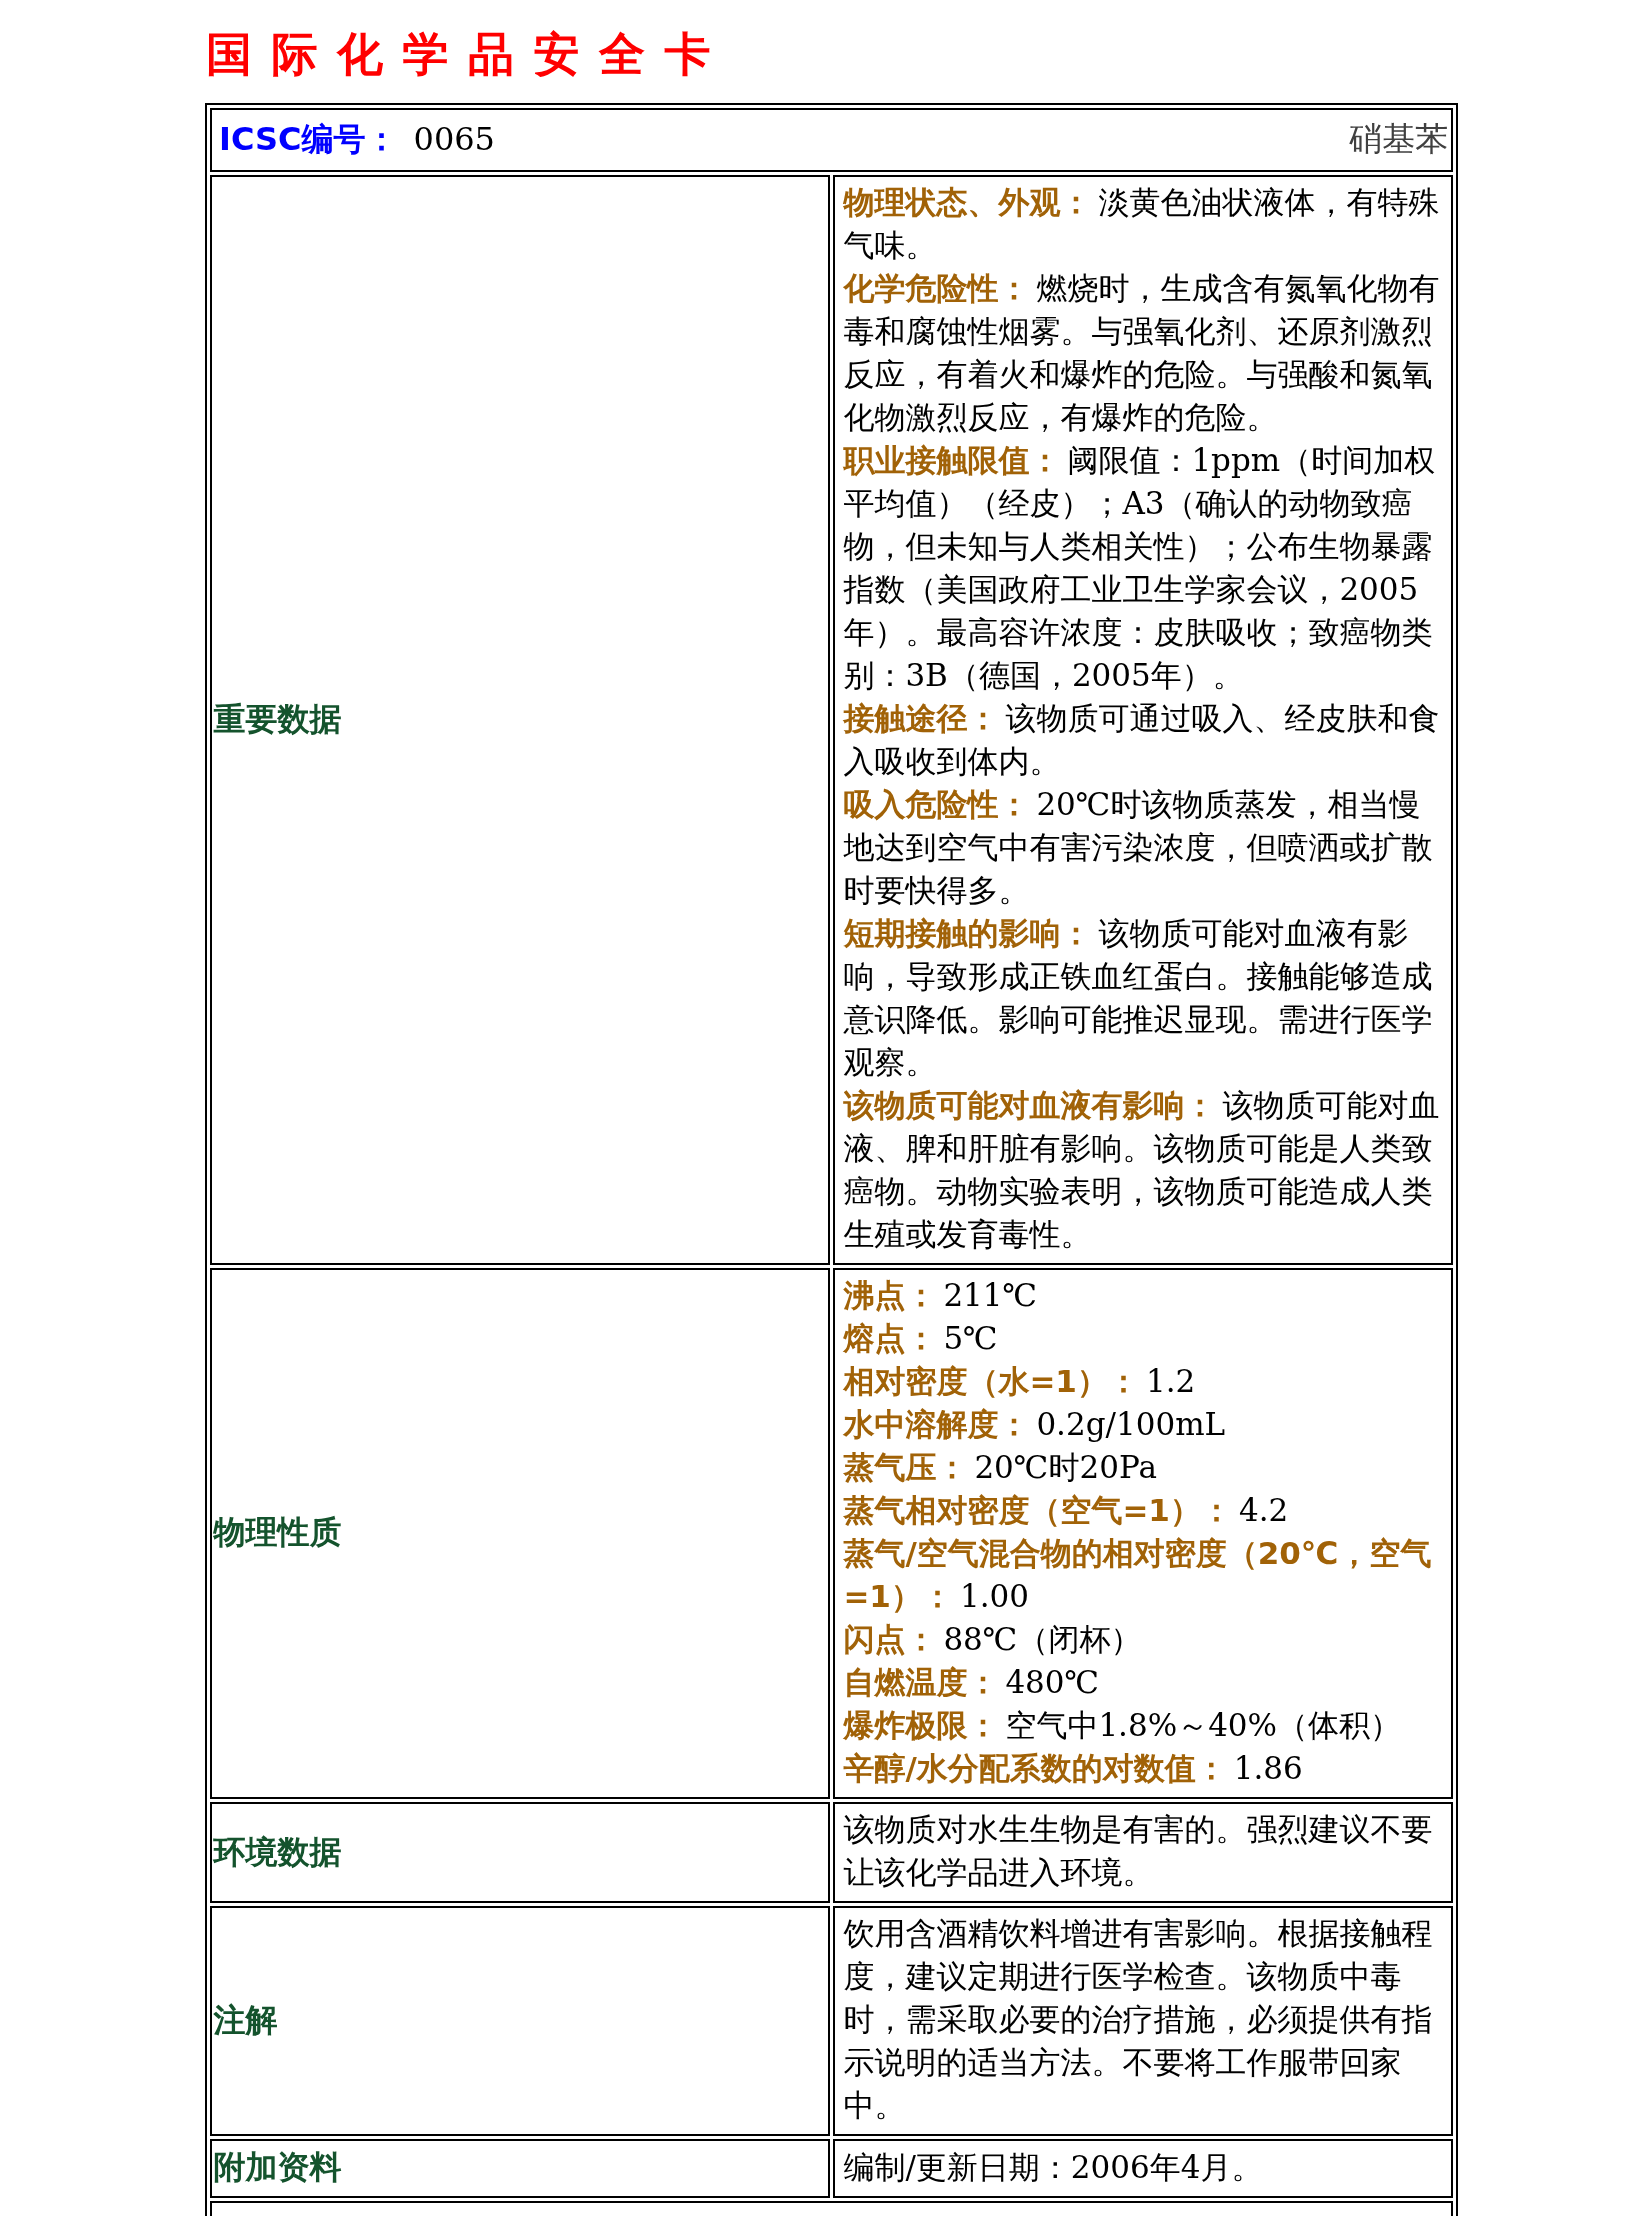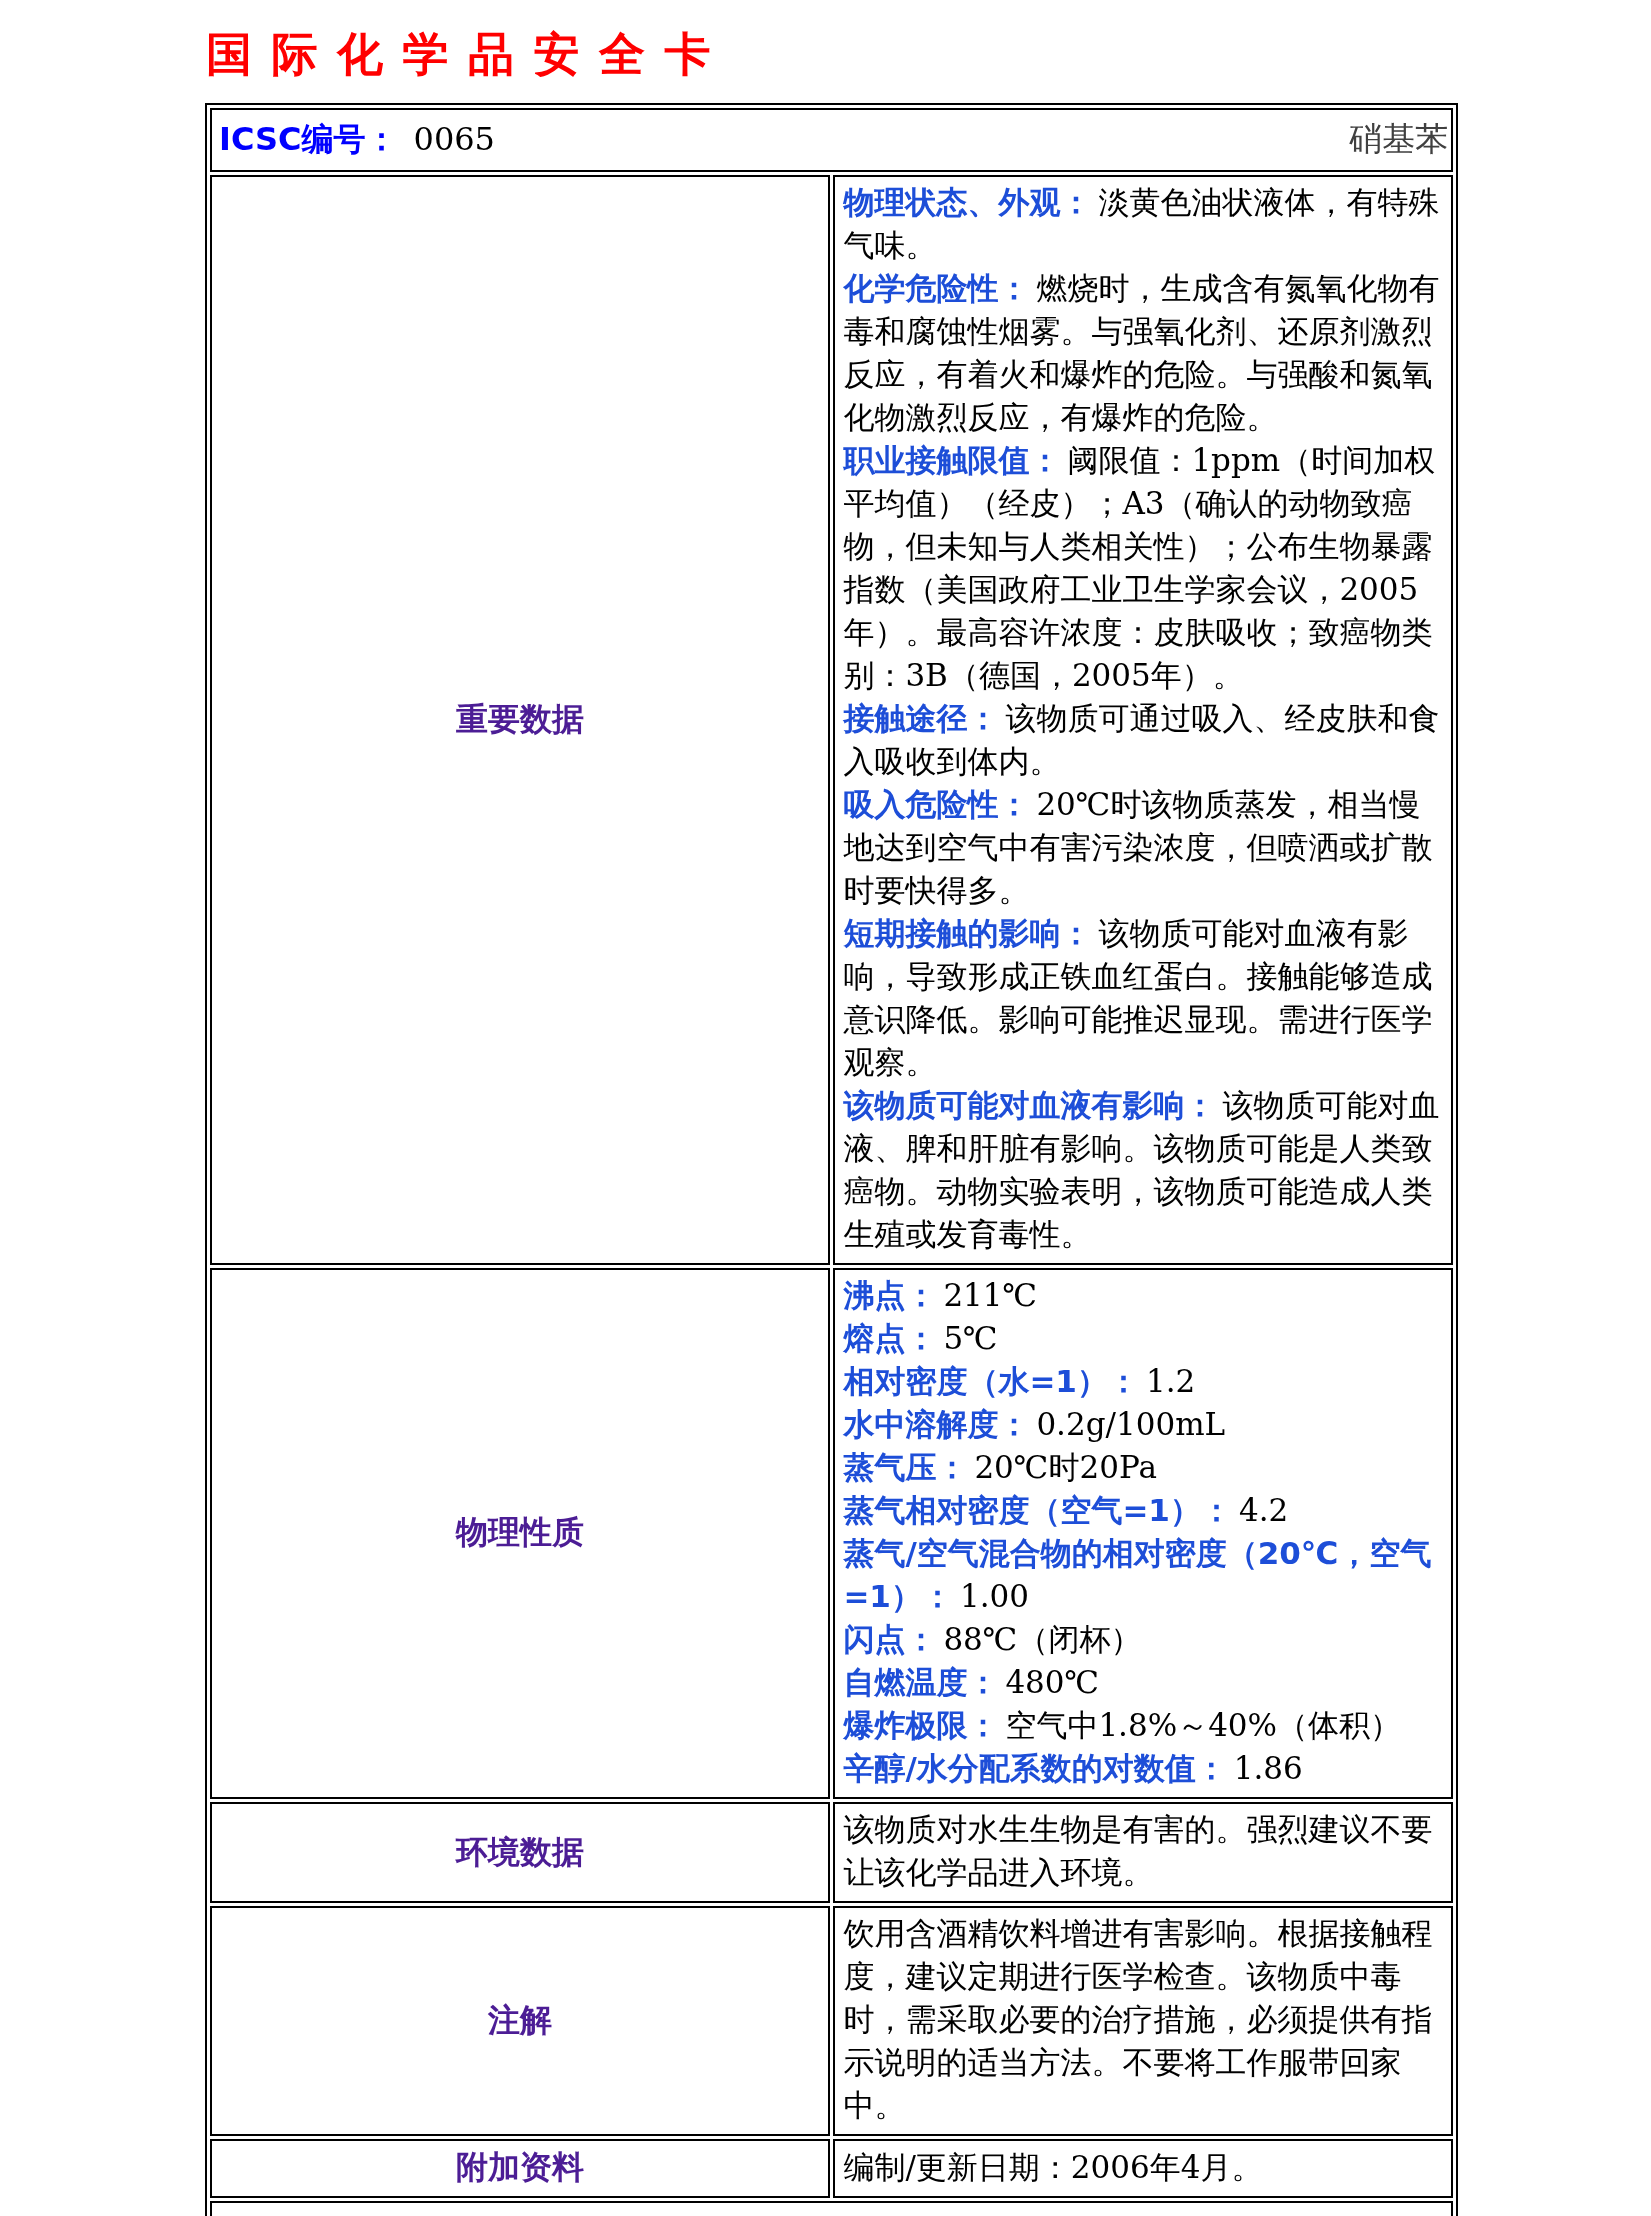--- a/index.html
+++ b/index.html
@@ -48,38 +48,38 @@
   .hdr-flex { display:flex; justify-content:space-between; align-items:center; }
   .hdr-label {
     color:#0000ff;
     font-family:"DejaVu Sans","Liberation Sans",sans-serif;
     font-weight:bold;
   }
   .hdr-num { color:#000; margin-left: 16px; }
   .hdr-name { color:#404040; font-size:33px; }
   td.sec-label {
     width: 161px;
-    text-align: center;
-    color: #4c1d95;
+    text-align: left;
+    color: #14532d;
     font-family: "DejaVu Sans", "Liberation Sans", sans-serif;
     font-weight: bold;
     font-size: 32px;
     padding: 4.2px 1.4px;
   }
   td.sec-content {
     padding: 4.2px 5.6px 7px 8.4px;
     font-size: 31px;
     line-height: 43px;
     vertical-align: top;
     color: #000;
   }
   td.sec-content.middle { vertical-align: middle; margin-left: 43px; }
   .item { }
   .item-label {
-    color: #1d4ed8;
+    color: #a16207;
     font-family: "DejaVu Sans", "Liberation Sans", sans-serif;
     font-weight: bold;
     margin-right: 7px;
   }
   .item-text { color:#000; }
   td.logos-cell { height: 202px; position: relative; padding: 0; }
 </style>
 </head>
 <body>
 

